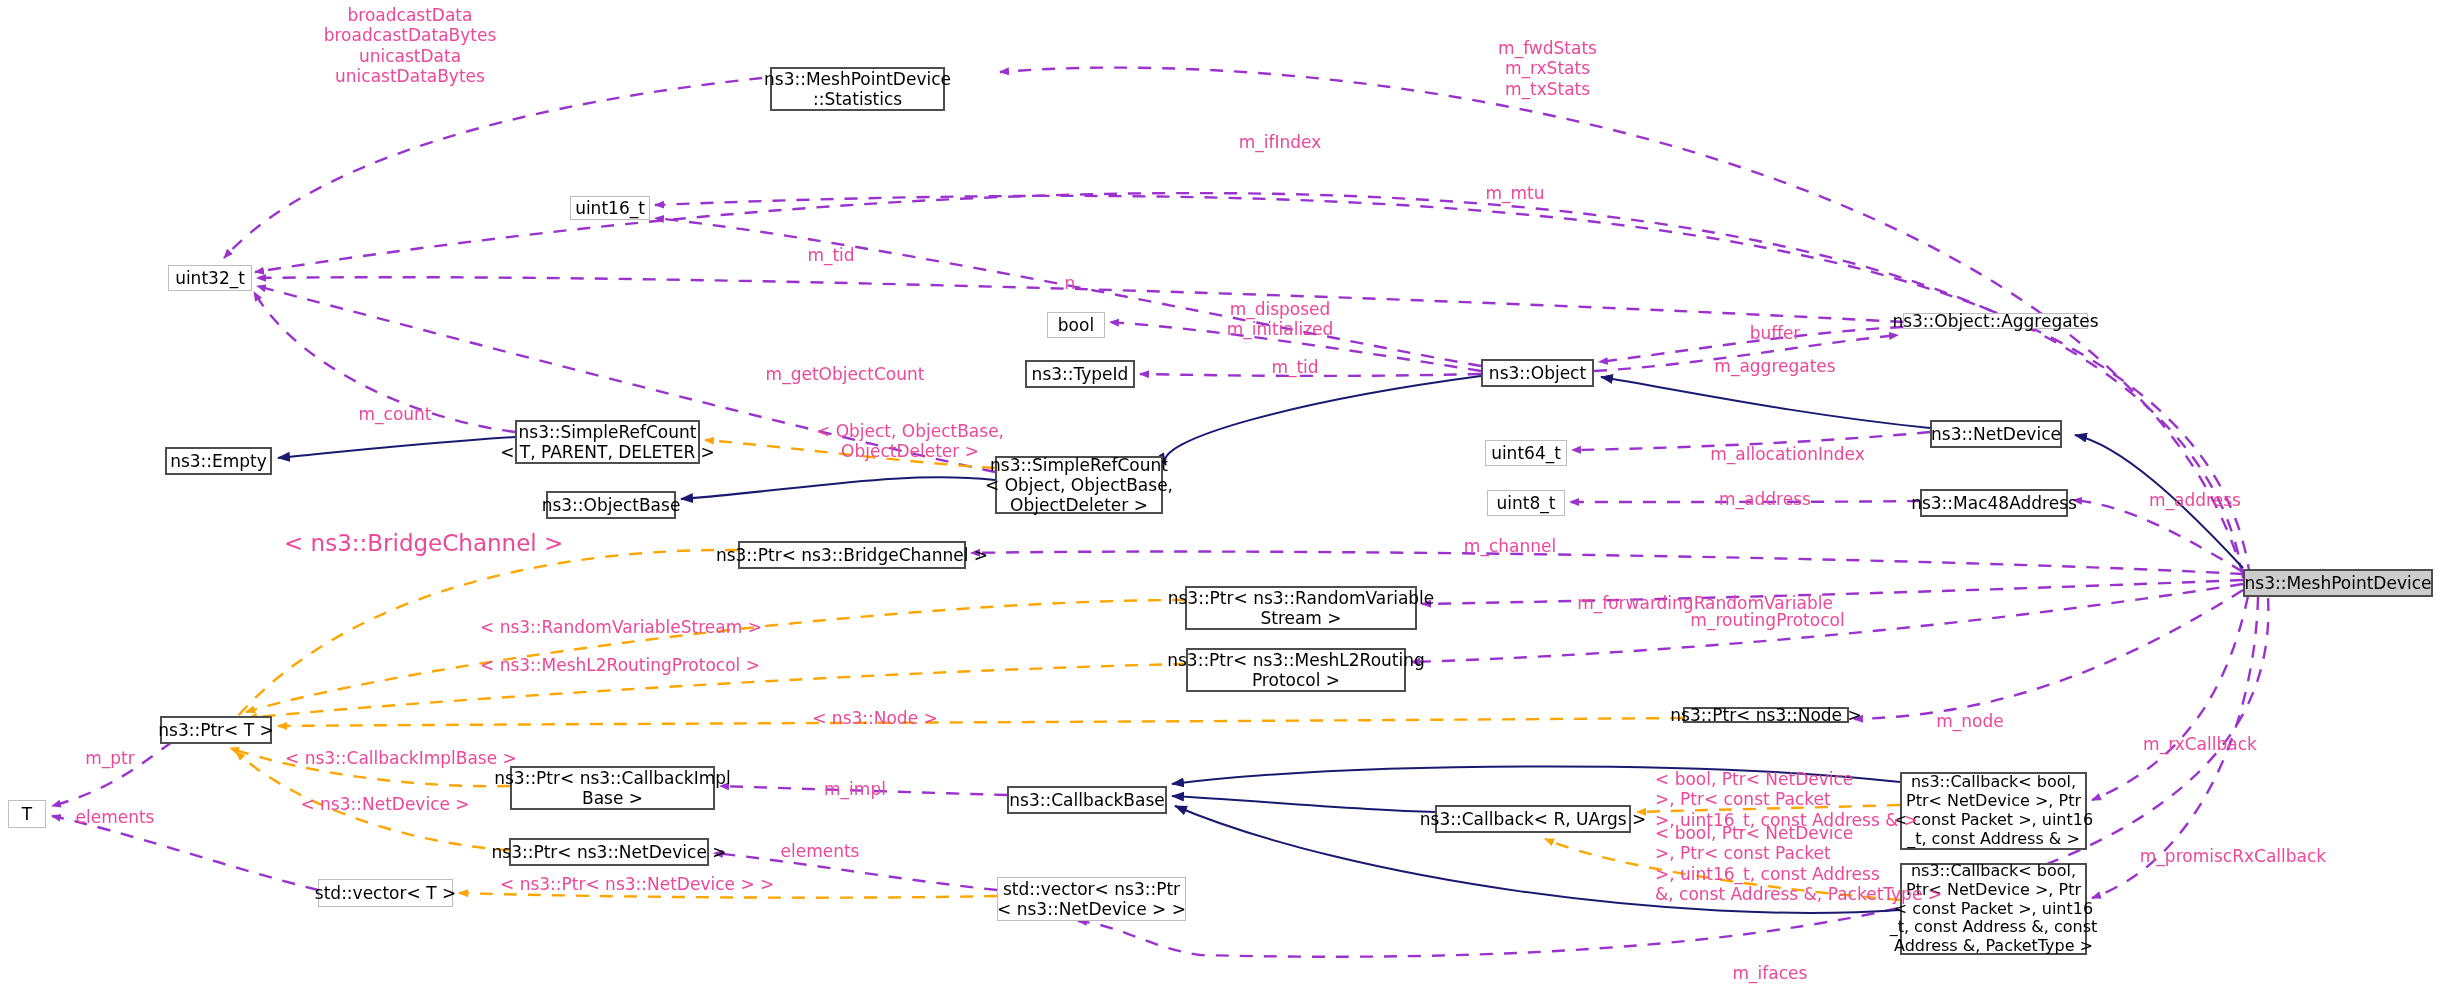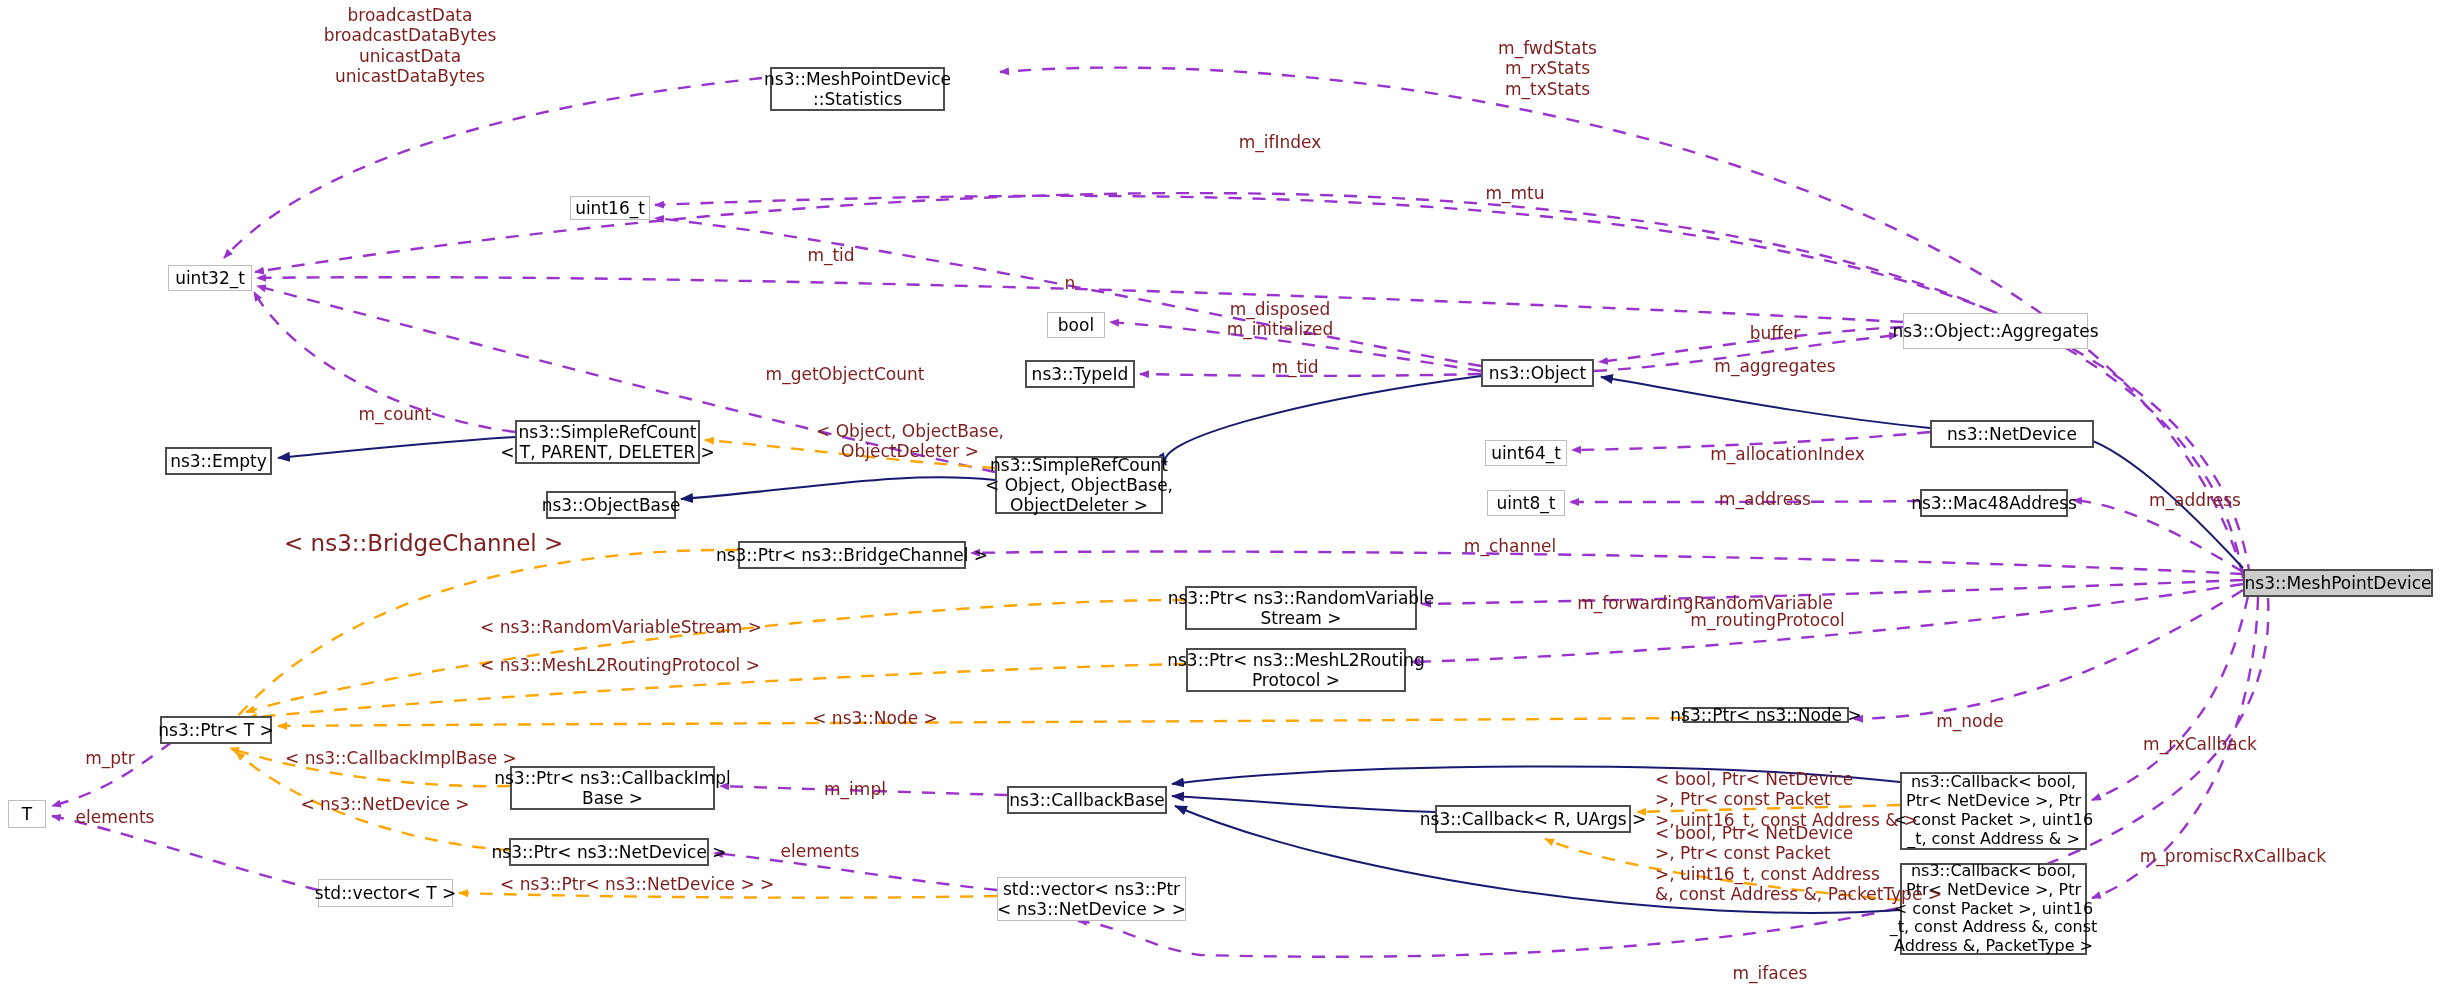--- a/index.html
+++ b/index.html
@@ -20,21 +20,21 @@
     line-height:1.18;
     white-space:pre;
     z-index:5;
   }
   .node.thin{border:1px solid #bdbdbd;}
   .node.bold{border:2px solid #4d4d4d;}
   .node.hl{background:#cccccc;border:2px solid #4d4d4d;}
 
   .elabel{
     position:absolute;
-    color:#7f1d1d;
+    color:#ec4899;
     white-space:pre;
     line-height:1.2;
     z-index:6;
     text-align:center;
   }
   .elabel.left{text-align:left;}
 </style>
 </head>
 <body>
 
@@ -101,22 +101,22 @@
   </svg>
 
   <div id="nodes-layer">
       <div class="node bold" style="left: 770px; top: 67px; width: 175px; height: 44px; font-size: 17px;">ns3::MeshPointDevice
 ::Statistics</div>
       <div class="node thin" style="left: 570px; top: 196px; width: 80px; height: 24px; font-size: 17px;">uint16_t</div>
       <div class="node thin" style="left: 168px; top: 265px; width: 84px; height: 26px; font-size: 17px;">uint32_t</div>
       <div class="node thin" style="left: 1047px; top: 312px; width: 58px; height: 26px; font-size: 17px;">bool</div>
       <div class="node bold" style="left: 1025px; top: 360px; width: 110px; height: 28px; font-size: 17px;">ns3::TypeId</div>
       <div class="node bold" style="left: 1481px; top: 359px; width: 113px; height: 28px; font-size: 17px;">ns3::Object</div>
-      <div class="node thin" style="left: 1903px; top: 313px; width: 185px; height: 36px; font-size: 17px;">ns3::Object::Aggregates</div>
-      <div class="node bold" style="left: 1930px; top: 420px; width: 164px; height: 28px; font-size: 17px;">ns3::NetDevice</div>
+      <div class="node thin" style="left: 1903px; top: 313px; width: 185px; height: 16px; font-size: 17px;">ns3::Object::Aggregates</div>
+      <div class="node bold" style="left: 1930px; top: 420px; width: 132px; height: 28px; font-size: 17px;">ns3::NetDevice</div>
       <div class="node bold" style="left: 165px; top: 447px; width: 107px; height: 28px; font-size: 17px;">ns3::Empty</div>
       <div class="node bold" style="left: 515px; top: 420px; width: 185px; height: 44px; font-size: 17px;">ns3::SimpleRefCount
 &lt; T, PARENT, DELETER &gt;</div>
       <div class="node bold" style="left: 995px; top: 456px; width: 168px; height: 58px; font-size: 17px;">ns3::SimpleRefCount
 &lt; Object, ObjectBase,
 ObjectDeleter &gt;</div>
       <div class="node bold" style="left: 546px; top: 491px; width: 130px; height: 28px; font-size: 17px;">ns3::ObjectBase</div>
       <div class="node thin" style="left: 1485px; top: 440px; width: 82px; height: 26px; font-size: 17px;">uint64_t</div>
       <div class="node thin" style="left: 1487px; top: 490px; width: 78px; height: 26px; font-size: 17px;">uint8_t</div>
       <div class="node bold" style="left: 1920px; top: 489px; width: 148px; height: 28px; font-size: 17px;">ns3::Mac48Address</div>

